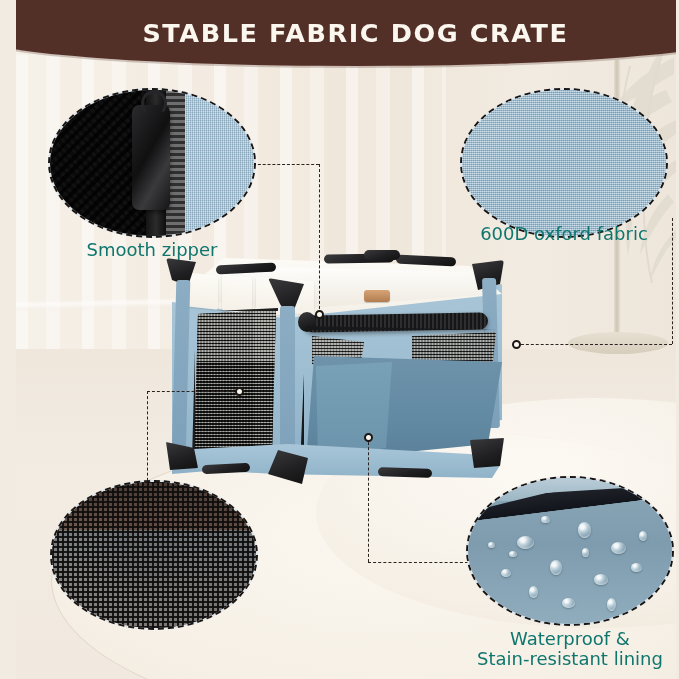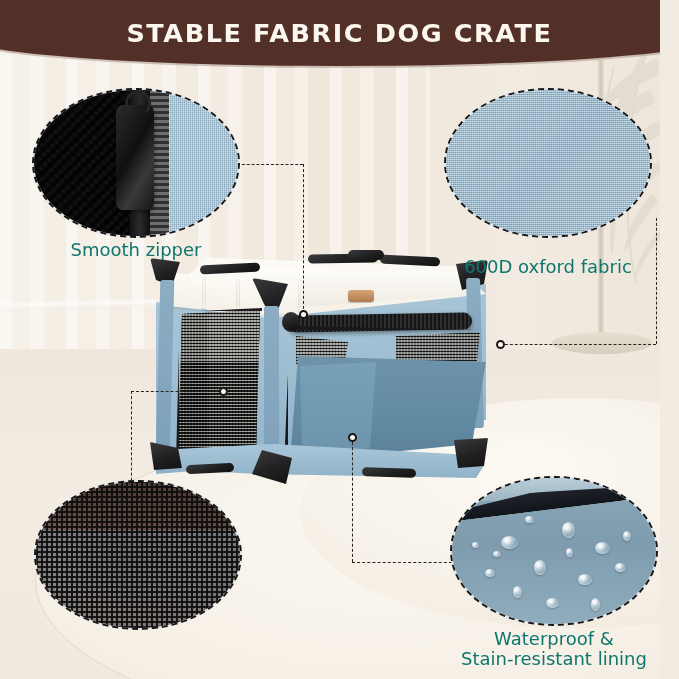--- a/index.html
+++ b/index.html
@@ -2,21 +2,21 @@
 <html><head>
 <meta charset="utf-8">
 <style>
   html,body{margin:0;padding:0;}
   body{
     width:679px;height:679px;overflow:hidden;
     font-family:"DejaVu Sans", sans-serif;
     background:#f2ebe1;
     position:relative;
   }
-  #stage{position:absolute;inset:0;width:660px;height:679px;overflow:hidden;}
+  #stage{position:absolute;inset:0;width:660px;height:679px;overflow:hidden;margin-left:16px;}
 
   
   .bg-base{position:absolute;inset:0;
     background:
       linear-gradient(90deg,#f6f1e9 0%,#f4ece2 28%,#efe6da 55%,#f2ebe1 78%,#eee6db 100%);
   }
   .bg-curtain{position:absolute;left:0;top:55px;width:430px;height:300px;
     background:
       repeating-linear-gradient(90deg,
         rgba(255,255,255,0.55) 0px, rgba(255,255,255,0.55) 12px,
@@ -288,21 +288,21 @@
     </div>
     <div class="clabel" style="left:0;top:152px;width:208px;">Smooth zipper</div>
   </div>
 
   <div class="callout" style="left:444px;top:88px;width:208px;height:170px;">
     <div class="bubble" style="width:208px;height:150px;">
       <div class="bubble-inner">
         <div class="ox"></div>
       </div>
     </div>
-    <div class="clabel" style="left:0;top:169px;width:208px;">600D oxford fabric</div>
+    <div class="clabel" style="left:0;top:136px;width:208px;">600D oxford fabric</div>
   </div>
 
   <div class="callout" style="left:34px;top:480px;width:208px;height:190px;">
     <div class="bubble" style="width:208px;height:150px;">
       <div class="bubble-inner">
         <div class="ms-dog"></div>
         <div class="ms-blue"></div>
         <div class="ms-dark"></div>
         <div class="ms-grid"></div>
       </div>

